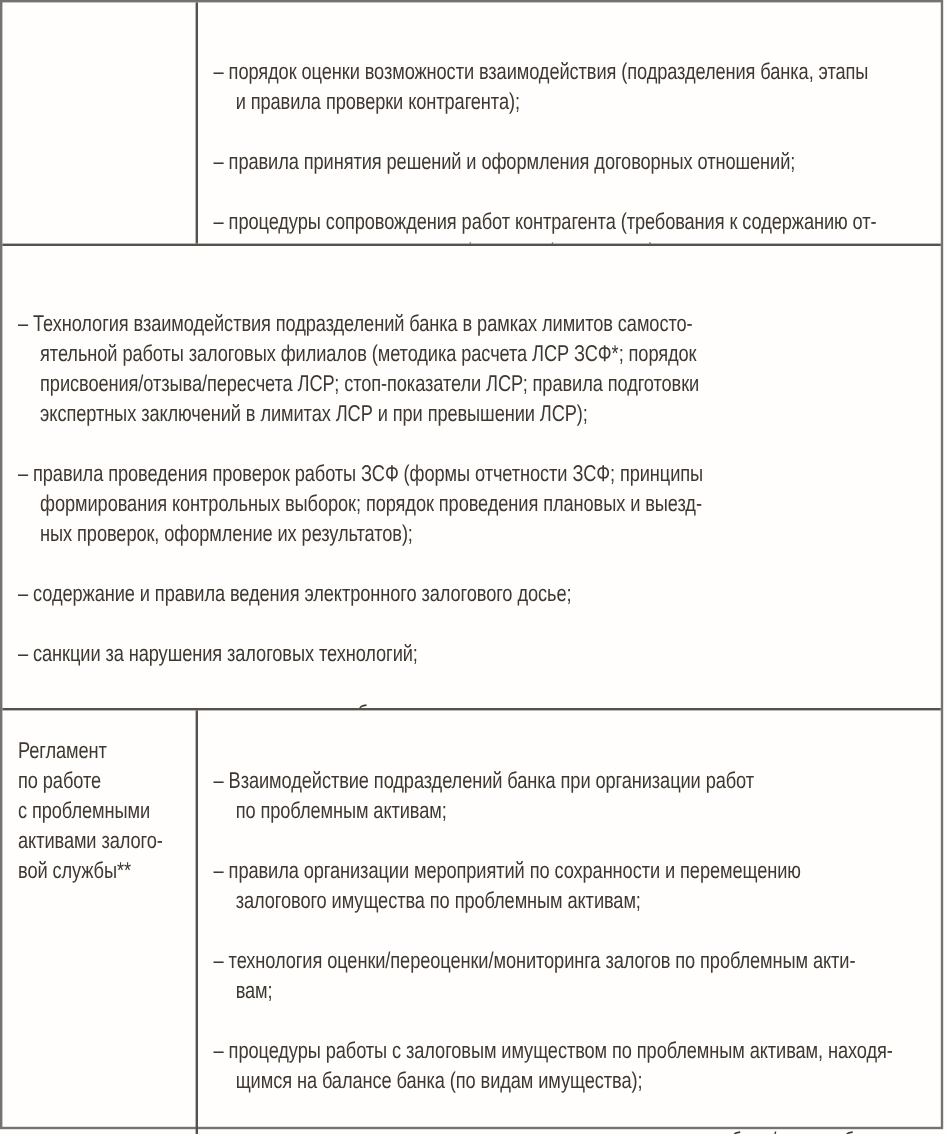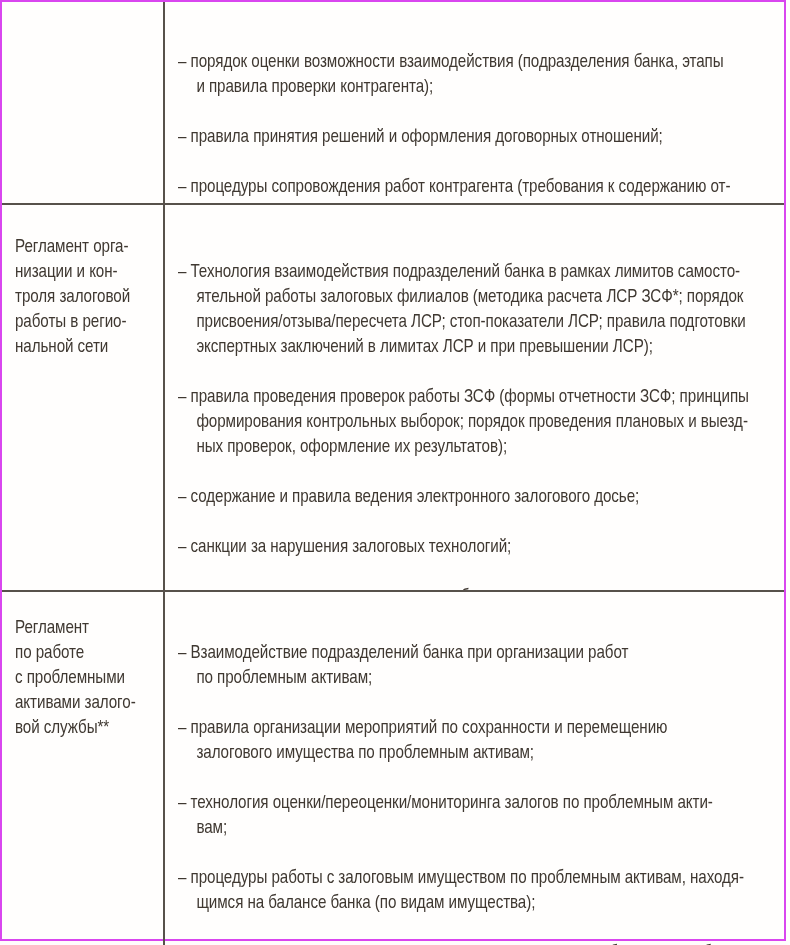--- a/index.html
+++ b/index.html
@@ -15,21 +15,21 @@
     font-family: "Liberation Sans", "DejaVu Sans", sans-serif;
     color: #3f3831;
     overflow: hidden;
   }
   .reg-table {
     position: absolute;
     left: 0;
     top: 0;
     width: 786px;
     height: 941px;
-    border: 2px solid #d946ef;
+    border: 2px solid #737373;
     box-sizing: border-box;
     display: flex;
     flex-direction: column;
   }
   .t-row {
     display: flex;
     box-sizing: border-box;
     border-bottom: 2px solid #57514b;
   }
   .t-row:last-child {
@@ -88,27 +88,20 @@
           <div class="item">– правила принятия решений и оформления договорных отношений;</div>
           <div class="item">– процедуры сопровождения работ контрагента (требования к содержанию от-
 четности и методам оценки/проверки/экспертизы);</div>
           
           
         </div>
       </div>
     </div>
 
     <div class="t-row row-2">
-      <div class="cell cell-label">
-        <div class="squeeze label-text">Регламент орга-
-низации и кон-
-троля залоговой
-работы в регио-
-нальной сети</div>
-      </div>
       <div class="cell cell-content">
         <div class="squeeze">
           <div class="item">– Технология взаимодействия подразделений банка в рамках лимитов самосто-
 ятельной работы залоговых филиалов (методика расчета ЛСР ЗСФ*; порядок
 присвоения/отзыва/пересчета ЛСР; стоп-показатели ЛСР; правила подготовки
 экспертных заключений в лимитах ЛСР и при превышении ЛСР);</div>
           <div class="item">– правила проведения проверок работы ЗСФ (формы отчетности ЗСФ; принципы
 формирования контрольных выборок; порядок проведения плановых и выезд-
 ных проверок, оформление их результатов);</div>
           <div class="item">– содержание и правила ведения электронного залогового досье;</div>

